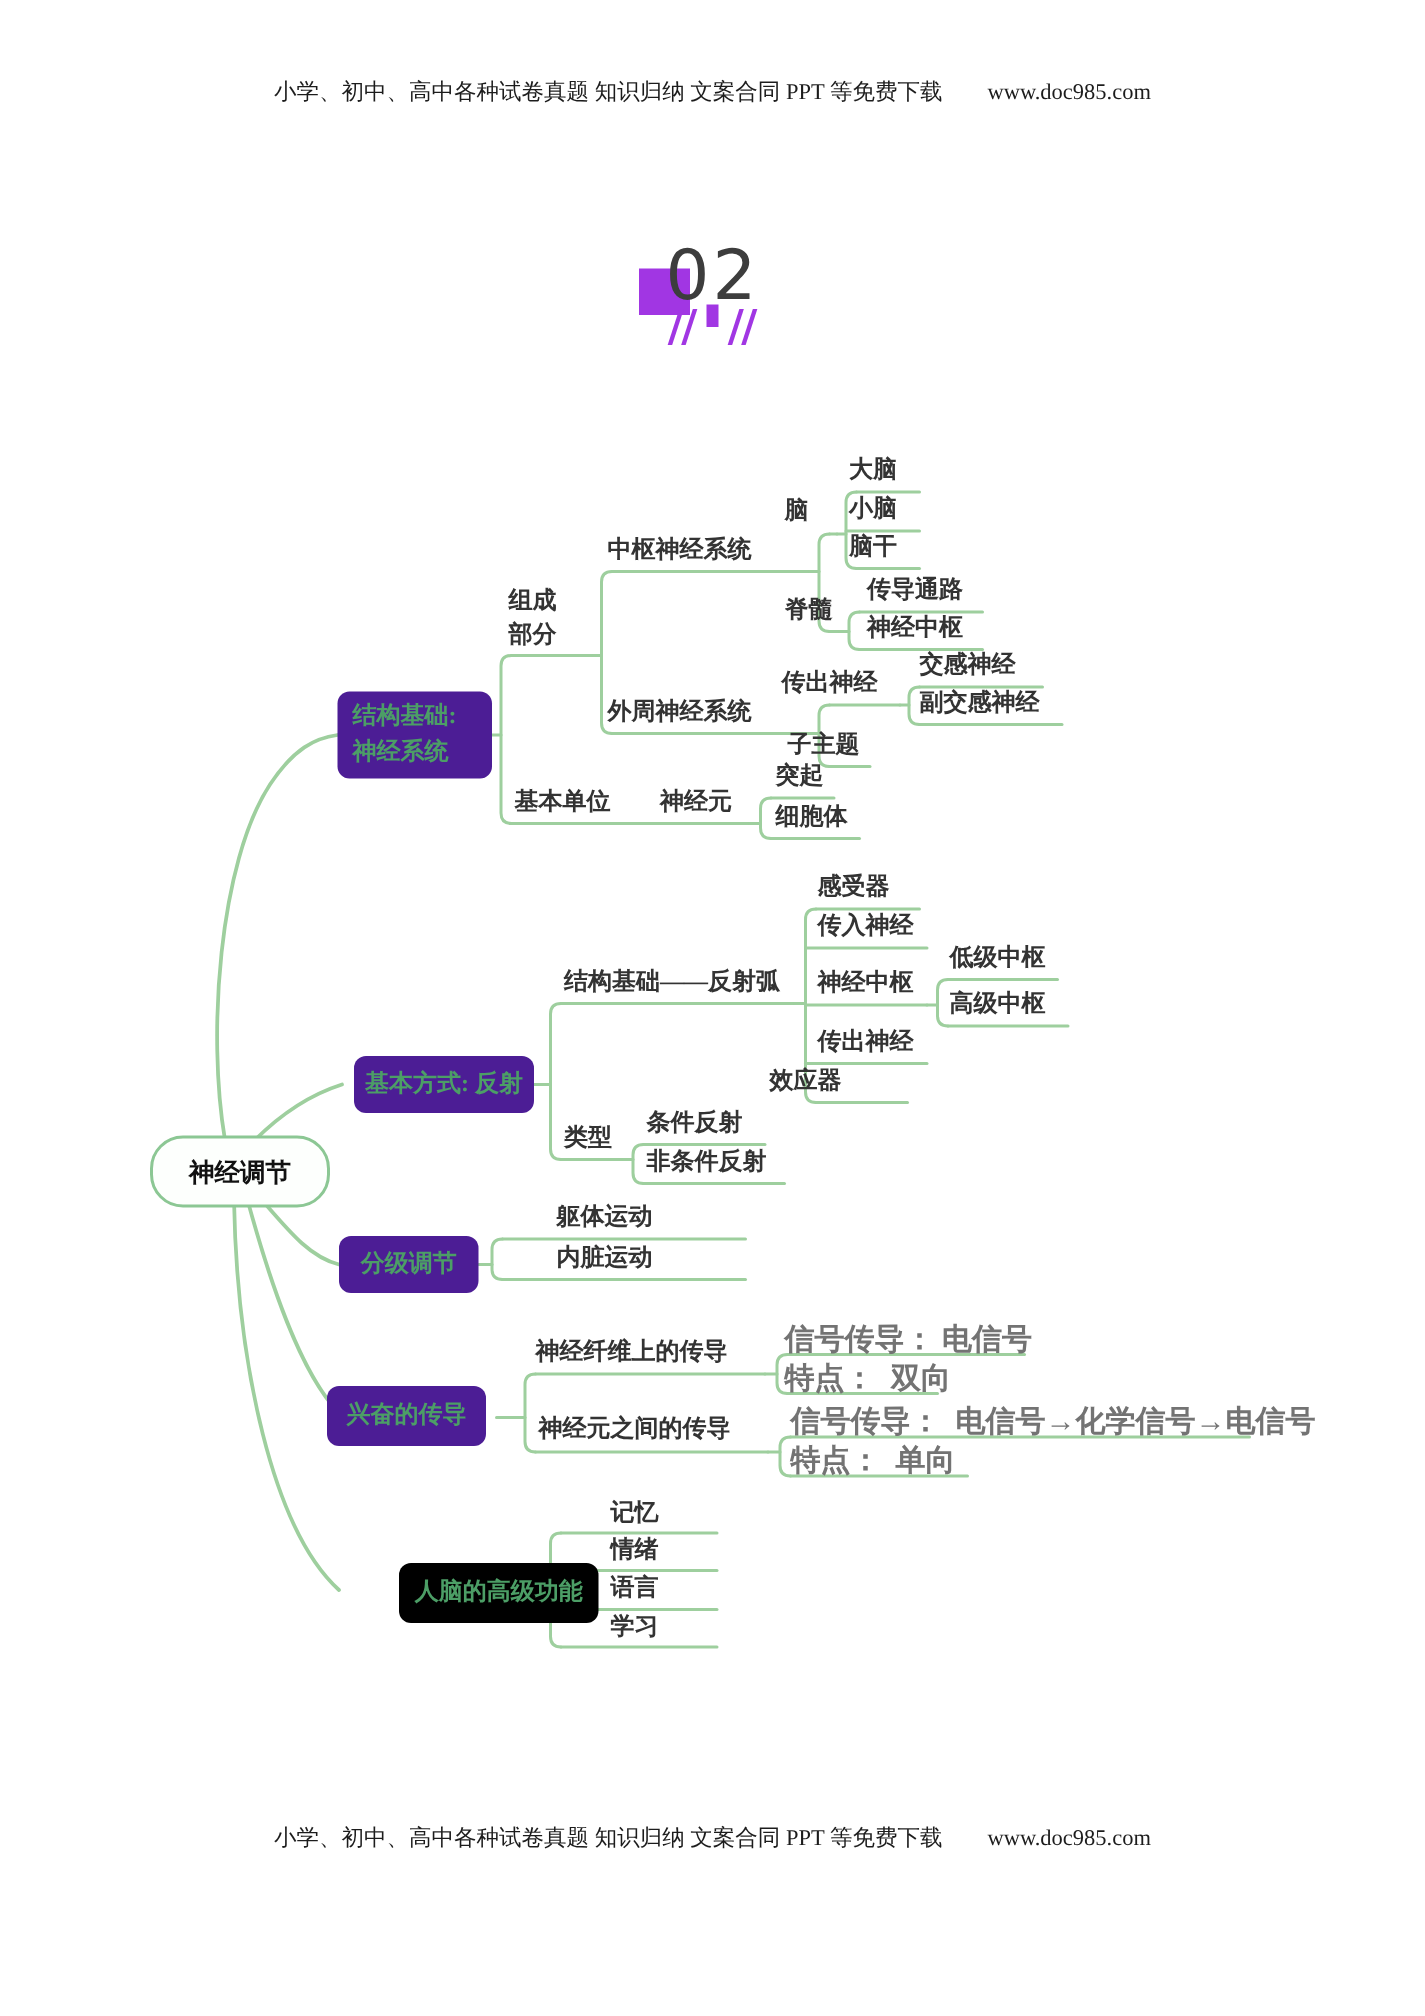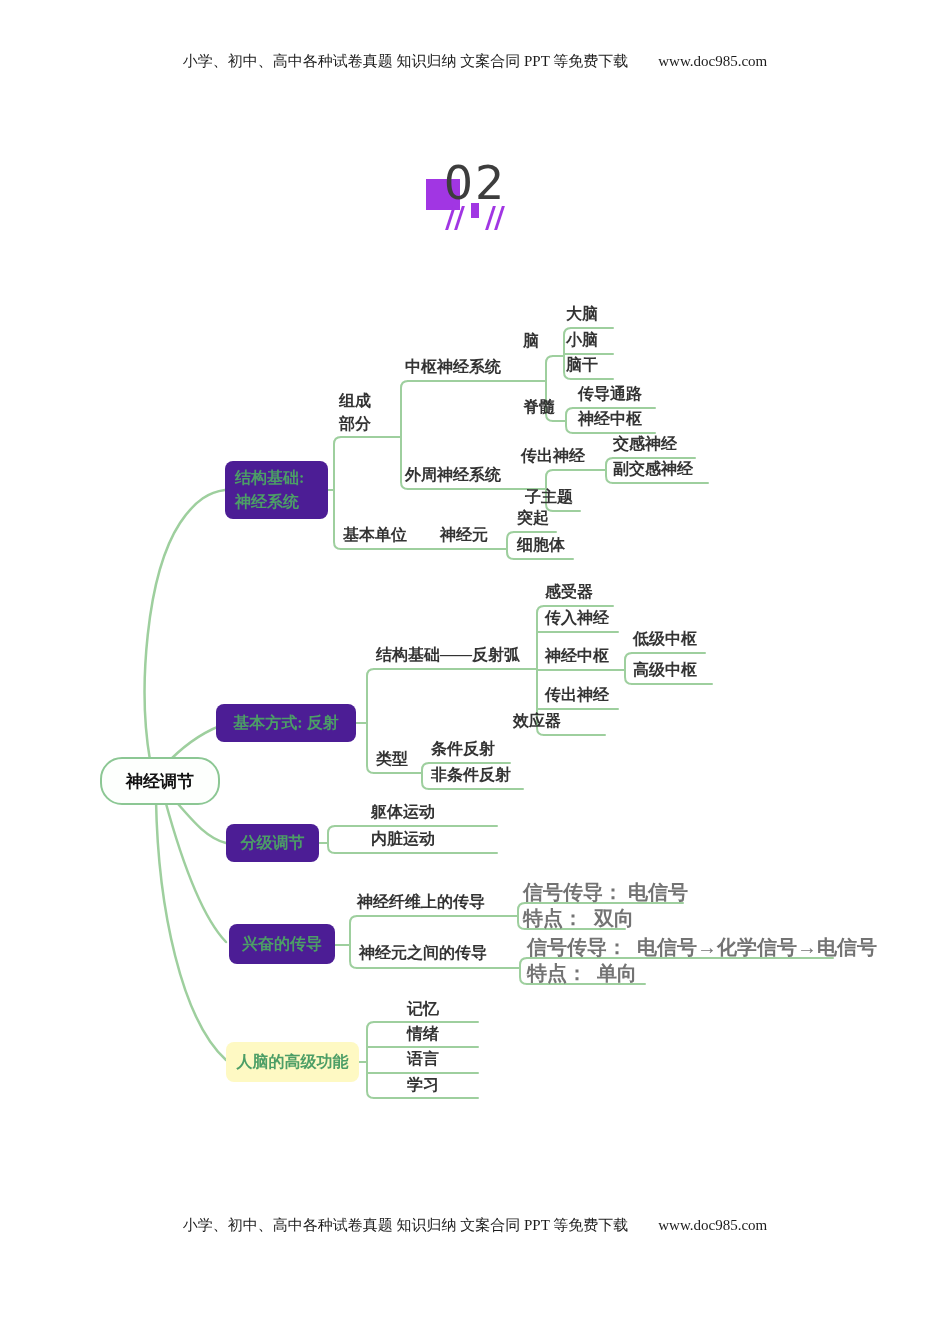--- a/index.html
+++ b/index.html
@@ -22,21 +22,21 @@
   .banner .bar{position:absolute;left:-4px;right:-4px;bottom:0px;height:15px;background:#a136e3;z-index:0;}
   .banner .titletxt{position:relative;z-index:1;font-family:"DejaVu Sans", sans-serif;
                     font-weight:bold;font-size:30px;color:#111;letter-spacing:1px;}
   
   #map-svg{position:absolute;left:0;top:0;z-index:1;}
   .lbl{position:absolute;z-index:2;font-weight:600;font-size:16px;color:#333;white-space:nowrap;line-height:20px;}
   .lbl.wrap2{width:36px;white-space:normal;word-break:break-all;line-height:23px;}
   .nodebox{position:absolute;z-index:2;background:#4c1d95;border-radius:8px;color:#4c9e66;
            font-weight:700;font-size:16px;display:flex;align-items:center;justify-content:center;
            line-height:24px;}
-  .nodebox.green{background:#fef9c3;}
+  .nodebox.green{background:#000000;margin-left:40px;}
   .rootpill{position:absolute;z-index:2;background:#fdfffd;border:2px solid #8cc794;border-radius:22px;
             color:#111;font-weight:700;font-size:17px;display:flex;align-items:center;justify-content:center;}
   .kv-key,.kv-val{position:absolute;z-index:2;font-weight:600;font-size:20px;color:#737373;white-space:nowrap;}
 </style>
 </head>
 <body>
 
 <div id="page">
 
   <div class="pageline" style="top:52px;">
@@ -153,23 +153,23 @@
       <path d="M374 1098 L478 1098"></path>
     </g>
   </svg>
 
   <div class="rootpill" style="left:100px;top:757px;width:116px;height:44px;">神经调节</div>
 
   <div class="nodebox" style="left:225px;top:461px;width:103px;height:58px;flex-direction:column;align-items:flex-start;padding-left:10px;box-sizing:border-box;">
     <span>结构基础:</span>
     <span>神经系统</span>
   </div>
-  <div class="nodebox" style="left:216px;top:704px;width:140px;height:38px;">基本方式: 反射</div>
+  <div class="nodebox" style="left:236px;top:704px;width:120px;height:38px;">基本方式: 反射</div>
   <div class="nodebox" style="left:226px;top:824px;width:93px;height:38px;">分级调节</div>
-  <div class="nodebox" style="left:229px;top:924px;width:106px;height:40px;">兴奋的传导</div>
+  <div class="nodebox" style="left:218px;top:924px;width:106px;height:40px;">兴奋的传导</div>
   <div class="nodebox green" style="left:226px;top:1042px;width:133px;height:40px;">人脑的高级功能</div>
 
   <div class="lbl wrap2" style="left:339px;top:389px;">组成部分</div>
   <div class="lbl" style="left:405px;top:357px;">中枢神经系统</div>
   <div class="lbl" style="left:523px;top:331px;">脑</div>
   <div class="lbl" style="left:566px;top:304px;">大脑</div>
   <div class="lbl" style="left:566px;top:330px;">小脑</div>
   <div class="lbl" style="left:566px;top:355px;">脑干</div>
   <div class="lbl" style="left:523px;top:397px;">脊髓</div>
   <div class="lbl" style="left:578px;top:384px;">传导通路</div>

